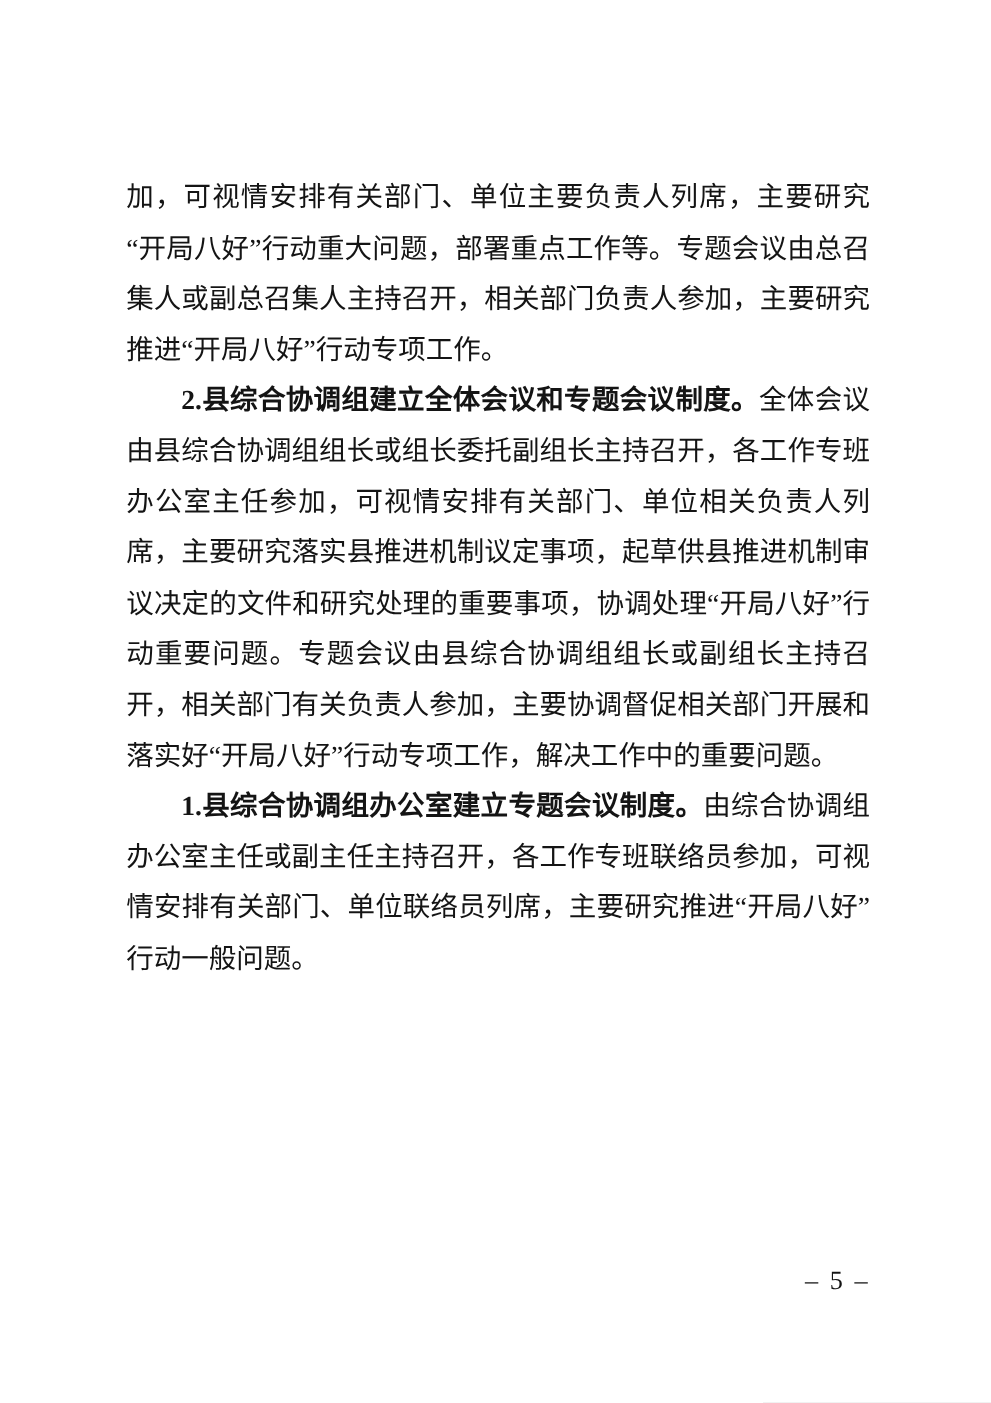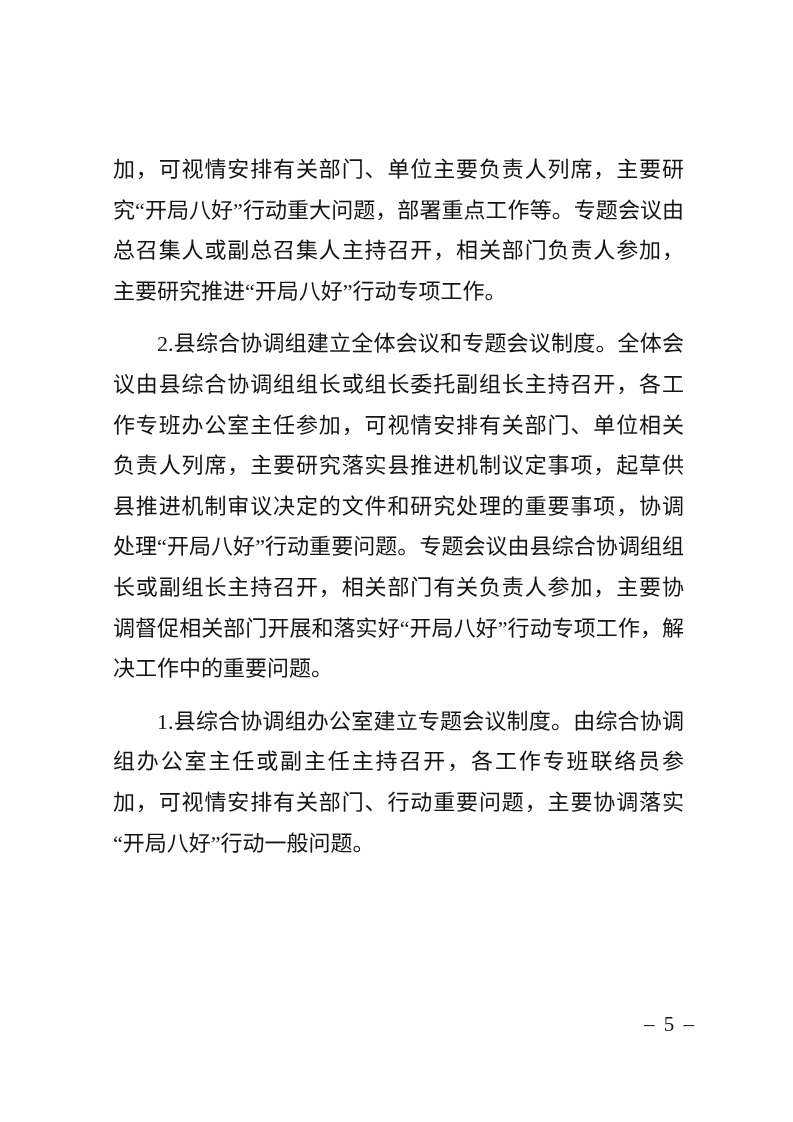--- a/index.html
+++ b/index.html
@@ -17,49 +17,49 @@
     font-family: "Liberation Serif", "DejaVu Serif", serif;
     color: #141414;
   }
   .content {
     position: absolute;
     left: 101px;
     top: 138px;
     width: 595px;
   }
   .para {
-    margin: 12px;
+    margin: 0;
     font-size: 22px;
     line-height: 40.6px;
     text-align: justify;
     text-justify: inter-character;
     word-break: break-all;
   }
   .para.indent {
     text-indent: 2em;
   }
   .seg {
     font-weight: 400;
   }
   .seg.bold {
-    font-weight: 400;
+    font-weight: 700;
   }
   .page-footer {
     position: absolute;
     top: 1012px;
     right: 97px;
     font-size: 21px;
     letter-spacing: 2px;
     color: #141414;
     font-family: "Liberation Serif", "DejaVu Serif", serif;
   }
 </style>
 </head>
 <body>
 
 <div class="page">
   <div class="content">
       <p class="para"><span class="seg">加，可视情安排有关部门、单位主要负责人列席，主要研究“开局八好”行动重大问题，部署重点工作等。专题会议由总召集人或副总召集人主持召开，相关部门负责人参加，主要研究推进“开局八好”行动专项工作。</span></p>
       <p class="para indent"><span class="seg bold">2.县综合协调组建立全体会议和专题会议制度。</span><span class="seg">全体会议由县综合协调组组长或组长委托副组长主持召开，各工作专班办公室主任参加，可视情安排有关部门、单位相关负责人列席，主要研究落实县推进机制议定事项，起草供县推进机制审议决定的文件和研究处理的重要事项，协调处理“开局八好”行动重要问题。专题会议由县综合协调组组长或副组长主持召开，相关部门有关负责人参加，主要协调督促相关部门开展和落实好“开局八好”行动专项工作，解决工作中的重要问题。</span></p>
-      <p class="para indent"><span class="seg bold">1.县综合协调组办公室建立专题会议制度。</span><span class="seg">由综合协调组办公室主任或副主任主持召开，各工作专班联络员参加，可视情安排有关部门、行动重要问题，主要协调落实“开局八好”行动一般问题。</span></p>
+      <p class="para indent"><span class="seg bold">1.县综合协调组办公室建立专题会议制度。</span><span class="seg">由综合协调组办公室主任或副主任主持召开，各工作专班联络员参加，可视情安排有关部门、单位联络员列席，主要研究推进“开局八好”行动一般问题。</span></p>
     </div>
   <div class="page-footer">– 5 –</div>
 </div>
 
 </body></html>

